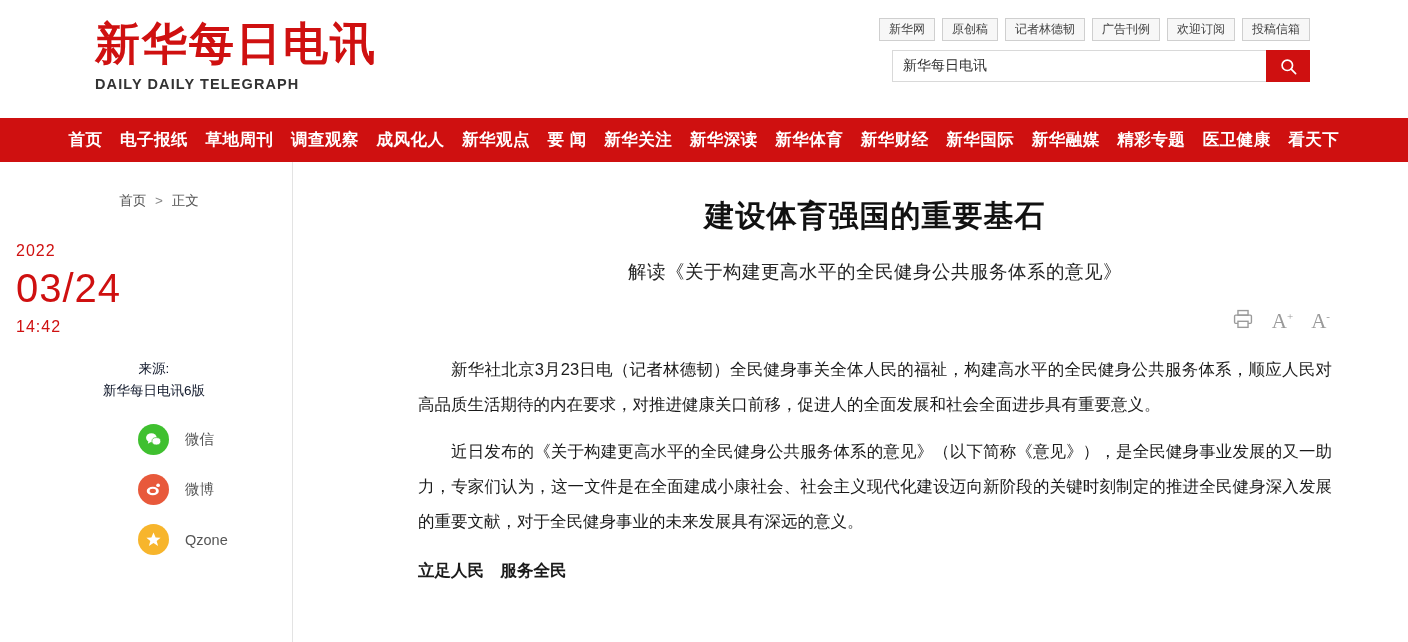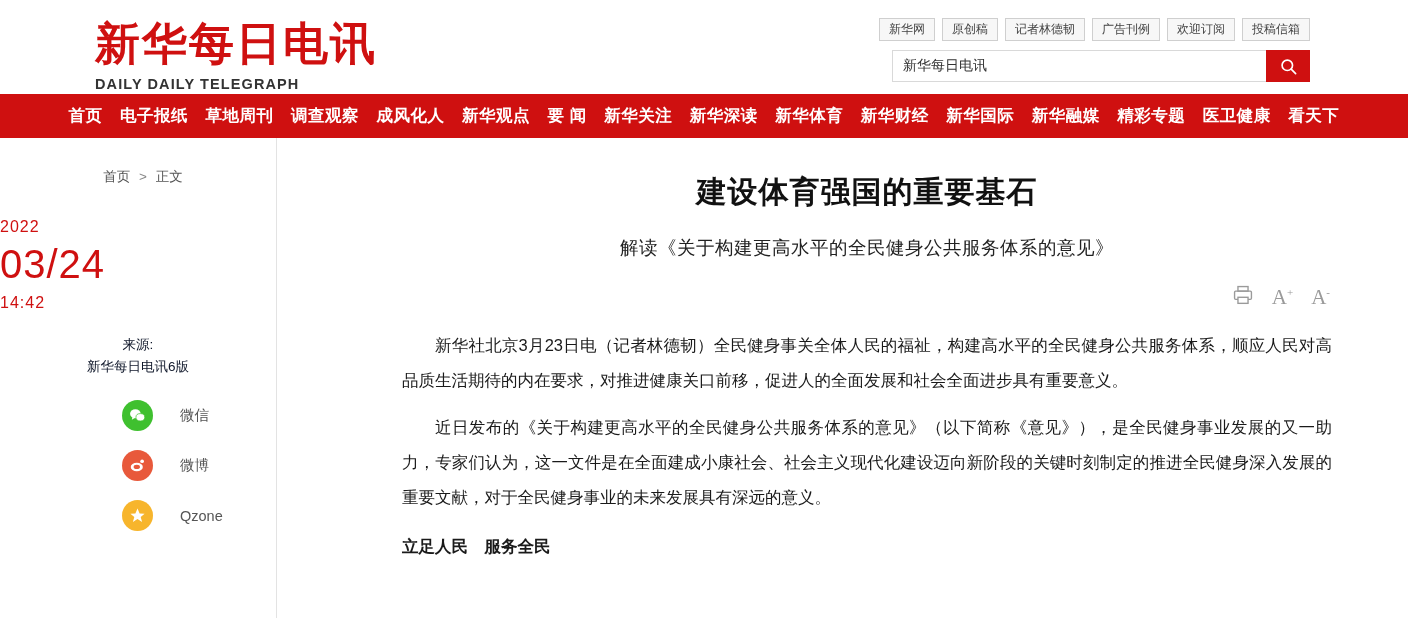--- a/index.html
+++ b/index.html
@@ -8,21 +8,21 @@
     width: 1408px; height: 642px;
     background: #ffffff;
     font-family: "Liberation Sans", sans-serif;
     color: #222;
     overflow: hidden;
   }
 
   
   .header {
     position: relative;
-    height: 94px;
+    height: 118px;
     background: #ffffff;
   }
   .logo-block {
     position: absolute;
     left: 95px;
     top: 18px;
     width: 250px;
   }
   .logo-cn {
     font-family: "DejaVu Sans", "Liberation Sans", sans-serif;
@@ -118,20 +118,21 @@
   
   .page {
     display: flex;
     height: 480px;
   }
   .sidebar {
     width: 277px;
     border-right: 1px solid #e3e3e3;
     position: relative;
     padding-top: 30px;
+    margin-left: 16px;
   }
   .breadcrumb {
     text-align: center;
     font-size: 13.5px;
     color: #555;
     padding-left: 10px;
   }
   .breadcrumb span { color: #555; }
   .breadcrumb .sep { margin: 0 5px; color: #888; }
 
@@ -158,21 +159,21 @@
     line-height: 22px;
   }
 
   .share-list {
     margin-top: 22px;
     padding-left: 122px;
   }
   .share-item {
     display: flex;
     align-items: center;
-    gap: 27px;
+    gap: 16px;
     margin-bottom: 19px;
     cursor: pointer;
   }
   .share-ic {
     width: 31px; height: 31px;
     border-radius: 50%;
     display: flex; align-items: center; justify-content: center;
     color: #fff;
     font-size: 16px;
   }

